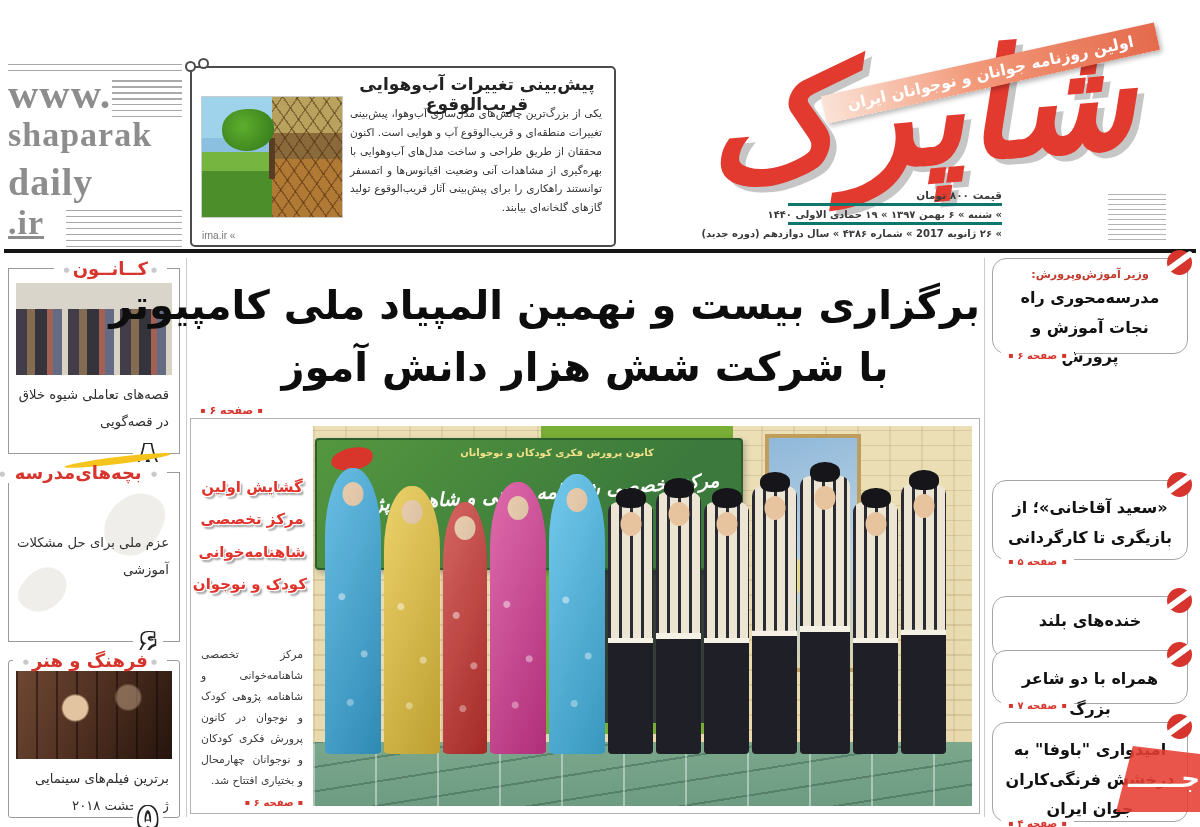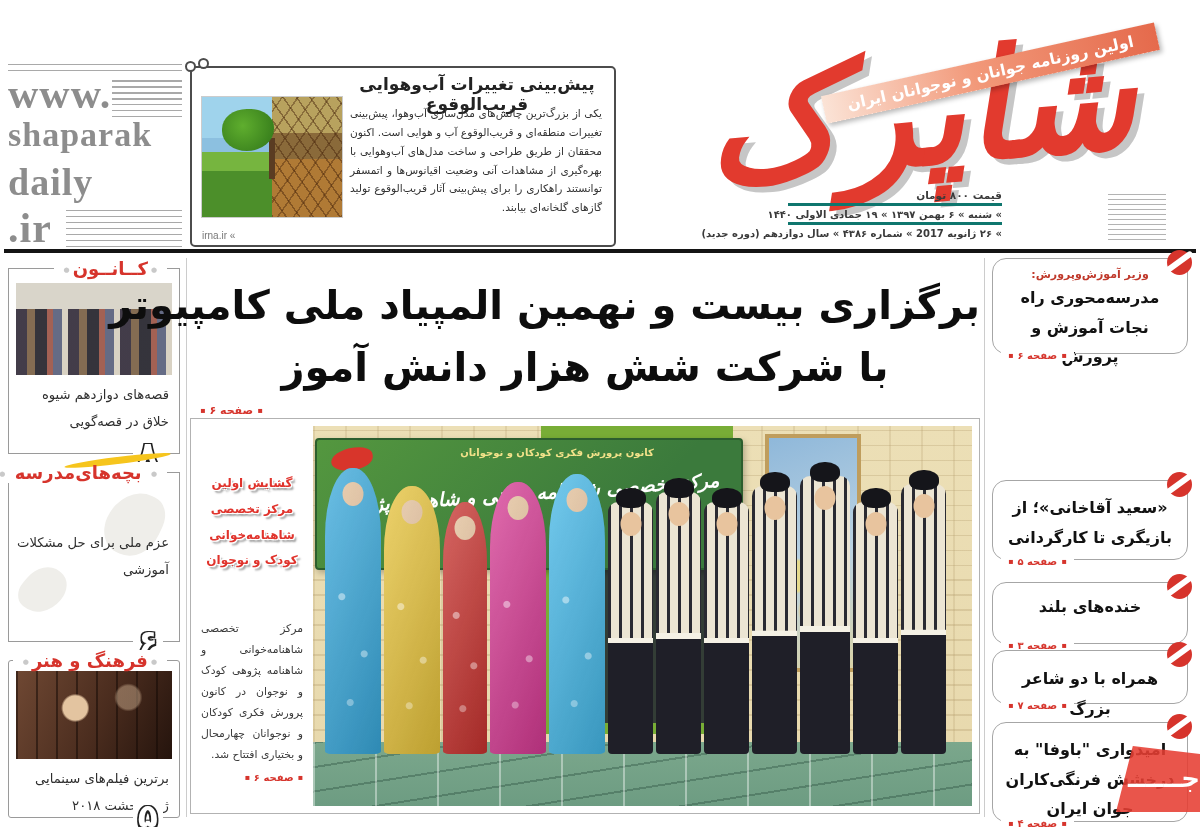--- a/index.html
+++ b/index.html
@@ -8,21 +8,21 @@
     position:relative; width:1200px; height:827px; background:#fff;
     font-family:"DejaVu Sans", sans-serif; overflow:hidden; margin:0 auto;
   }
   
   .url-block { position:absolute; left:8px; top:64px; width:174px;
     font-family:"Liberation Serif", serif; font-weight:bold; color:#8d8d8d; }
   .url-line { position:absolute; left:0; letter-spacing:1px; }
   .u1 { top:6px;  font-size:42px; }
   .u2 { top:52px; font-size:34px; }
   .u3 { top:96px; font-size:38px; }
-  .u4 { top:140px; font-size:42px; }
+  .u4 { top:140px; font-size:34px;text-decoration:underline; }
   .stripes { background:repeating-linear-gradient(180deg,#a9a9a9 0 1.5px,transparent 1.5px 6px); position:absolute; }
   .st1 { left:0; top:0; width:174px; height:10px; }
   .st2 { left:104px; top:16px; width:70px; height:40px; }
   .st3 { left:58px; top:146px; width:116px; height:44px; }
 
   
   .climate-box { position:absolute; left:190px; top:66px; width:426px; height:181px;
     border:2px solid #4c4c4c; border-radius:5px; background:#fff; }
   .chain { position:absolute; width:11px; height:11px; border:2.5px solid #4c4c4c;
     border-radius:50%; background:#fff; }
@@ -122,21 +122,21 @@
   .hl1 { top:282px; } .hl2 { top:344px; }
   .page-marker { color:#d6342c; font-size:11px; font-weight:bold; direction:rtl; white-space:nowrap; }
   .page-marker::before, .page-marker::after { content:"▪"; font-size:8px; margin:0 4px; vertical-align:1px; }
   .lead-page { position:absolute; left:196px; top:404px; }
 
   
   .main-box { position:absolute; left:190px; top:418px; width:790px; height:396px;
     border:1.5px solid #b2b2b2; background:#fff; }
   .feature-col { position:absolute; left:0; top:0; bottom:0; width:122px; padding:52px 6px 8px; }
   .feature-title { text-align:center; direction:rtl; }
-  .feature-title div { font-size:12px; font-weight:bold; color:#e0332c; line-height:2.15;
+  .feature-title div { font-size:15px; font-weight:bold; color:#e0332c; line-height:2.15;
     text-shadow:-1px -1px 0 #fff, 1px -1px 0 #fff, -1px 1px 0 #fff, 1px 1px 0 #fff, 2.5px 2.5px 2px #9a9a9a;
     white-space:nowrap; }
   .feature-body { margin-top:44px; font-size:10.8px; line-height:1.95; color:#3a3a3a;
     text-align:justify; direction:rtl; padding:0 4px; }
   .feature-page { margin-top:6px; text-align:right; font-size:10px; }
 
   
   .main-photo { position:absolute; left:122px; top:7px; right:7px; bottom:7px; overflow:hidden;
     background:
       repeating-linear-gradient(0deg, rgba(176,152,104,.30) 0 1.5px, transparent 1.5px 15px),
@@ -205,21 +205,21 @@
   .card .card-headline { color:#121212; font-size:16px; font-weight:bold; line-height:1.85; }
   .card-bullet { position:absolute; top:-9px; right:-5px; width:25px; height:25px;
     background:#d6342c; border-radius:50%; overflow:visible; z-index:2; }
   .card-bullet::after { content:""; position:absolute; left:-4px; top:9px; width:32px; height:6px;
     background:#fff; border-radius:3px; transform:rotate(-36deg); }
   .card-page { position:absolute; bottom:-8px; left:8px; background:#fff; padding:0 3px;
     font-size:10px; }
   .cd1 { top:258px; height:96px; }
   .cd2 { top:366px; height:100px; }
   .cd3 { top:480px; height:80px; padding-top:12px; }
-  .cd4 { top:582px; height:62px; }
+  .cd4 { top:596px; height:62px; }
   .cd5 { top:650px; height:54px; padding-top:13px; }
   .cd6 { top:722px; height:100px; padding-top:12px; }
 
   .corner-banner { position:absolute; left:1116px; top:746px; width:84px; height:66px;
     background:rgba(230,62,50,.88); clip-path:polygon(20% 0, 100% 12%, 100% 100%, 0 100%);
     color:#fff; font-size:26px; font-weight:bold; direction:rtl; text-align:right;
     line-height:64px; overflow:hidden; z-index:4; }
 </style>
 </head>
 <body>
@@ -262,21 +262,21 @@
   </div>
   <div class="date-stripes"></div>
 
   <div class="black-rule"></div>
   <div class="vline vl1"></div>
   <div class="vline vl2"></div>
 
   <div class="side-box sb1">
     <div class="sec-label" lang="fa">کــانــون</div>
     <div class="side-photo crowd"></div>
-    <div class="side-text t1" lang="fa">قصه‌های دوازدهم شیوه خلاق در قصه‌گویی</div>
+    <div class="side-text t1" lang="fa">قصه‌های تعاملی شیوه خلاق در قصه‌گویی</div>
     <div class="pagenum" lang="fa">۸</div>
   </div>
 
   <div class="side-box sb2">
     <div class="sec-label" lang="fa">
       <span class="accent"></span><span>بچه‌های‌مدرسه</span>
     </div>
     <div class="butterfly bf1"></div>
     <div class="butterfly bf2"></div>
     <div class="side-text t2" lang="fa">عزم ملی برای حل مشکلات آموزشی</div>

